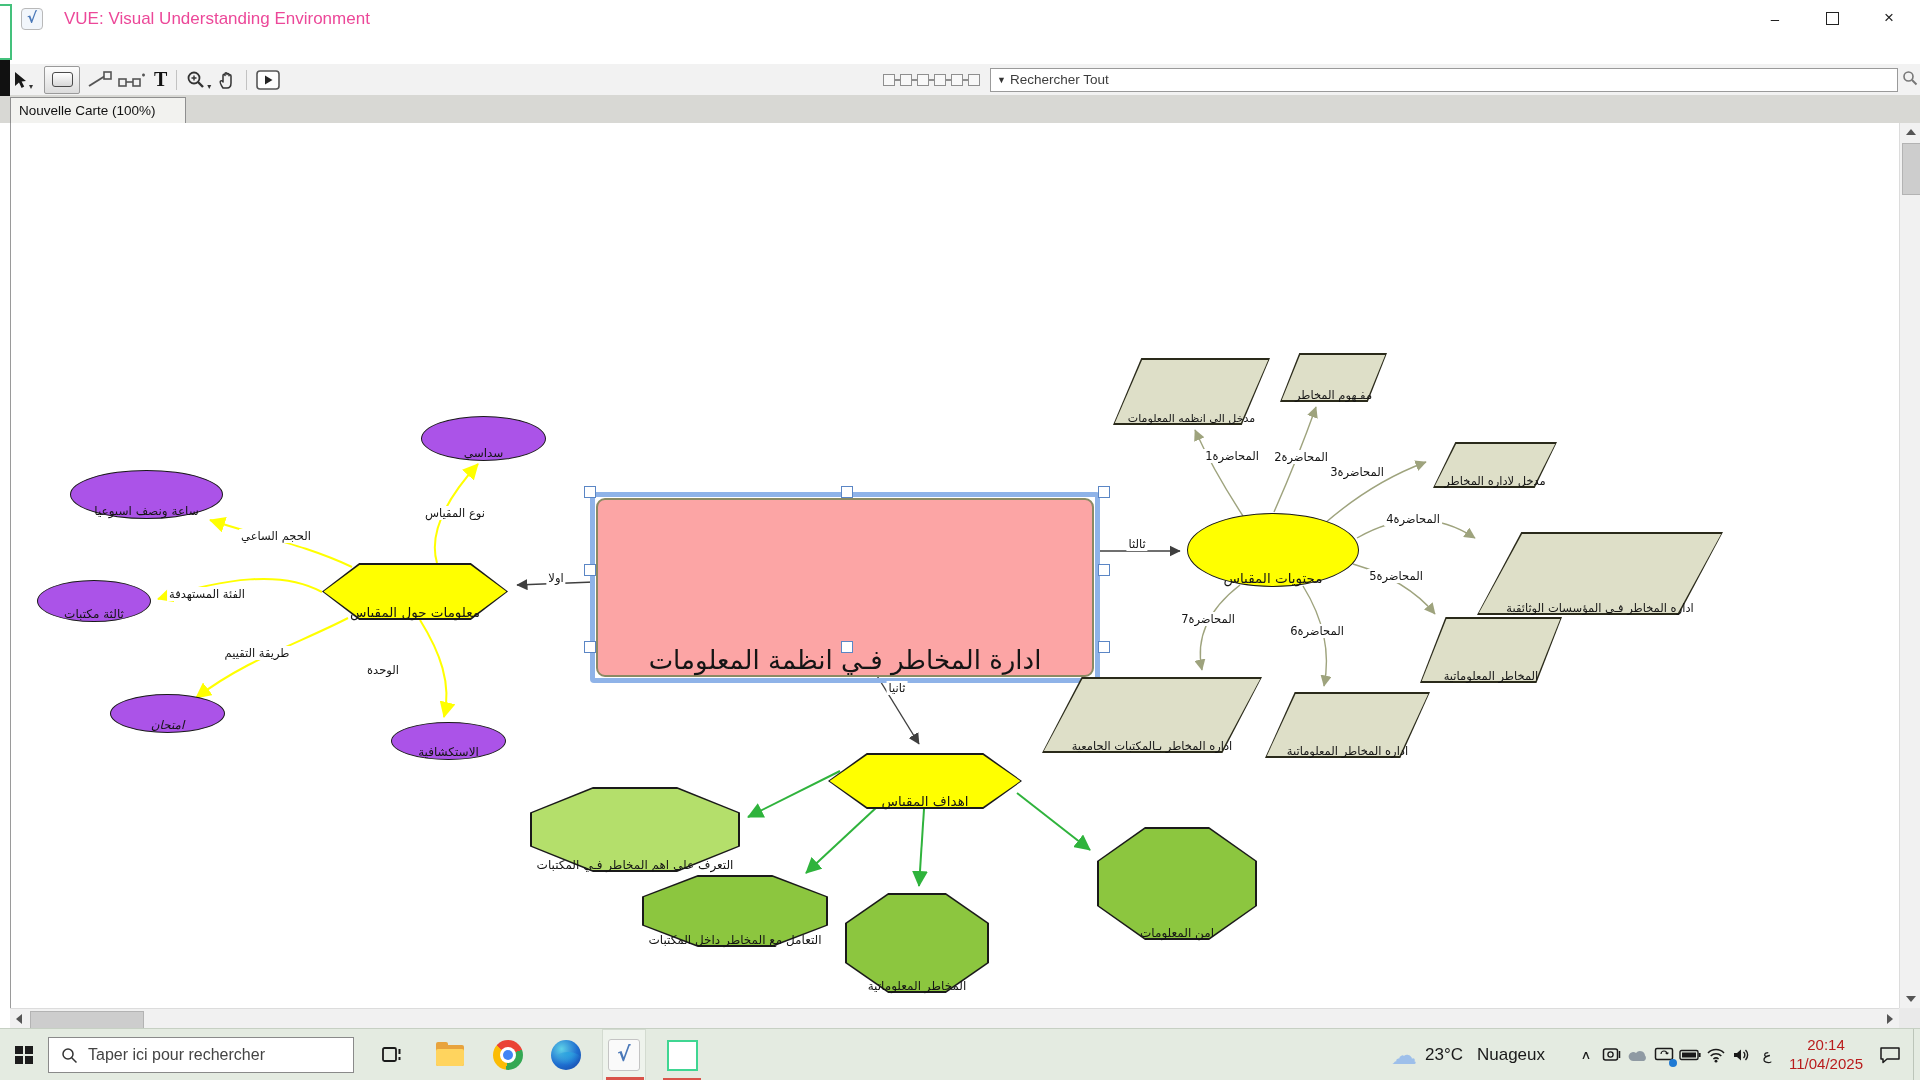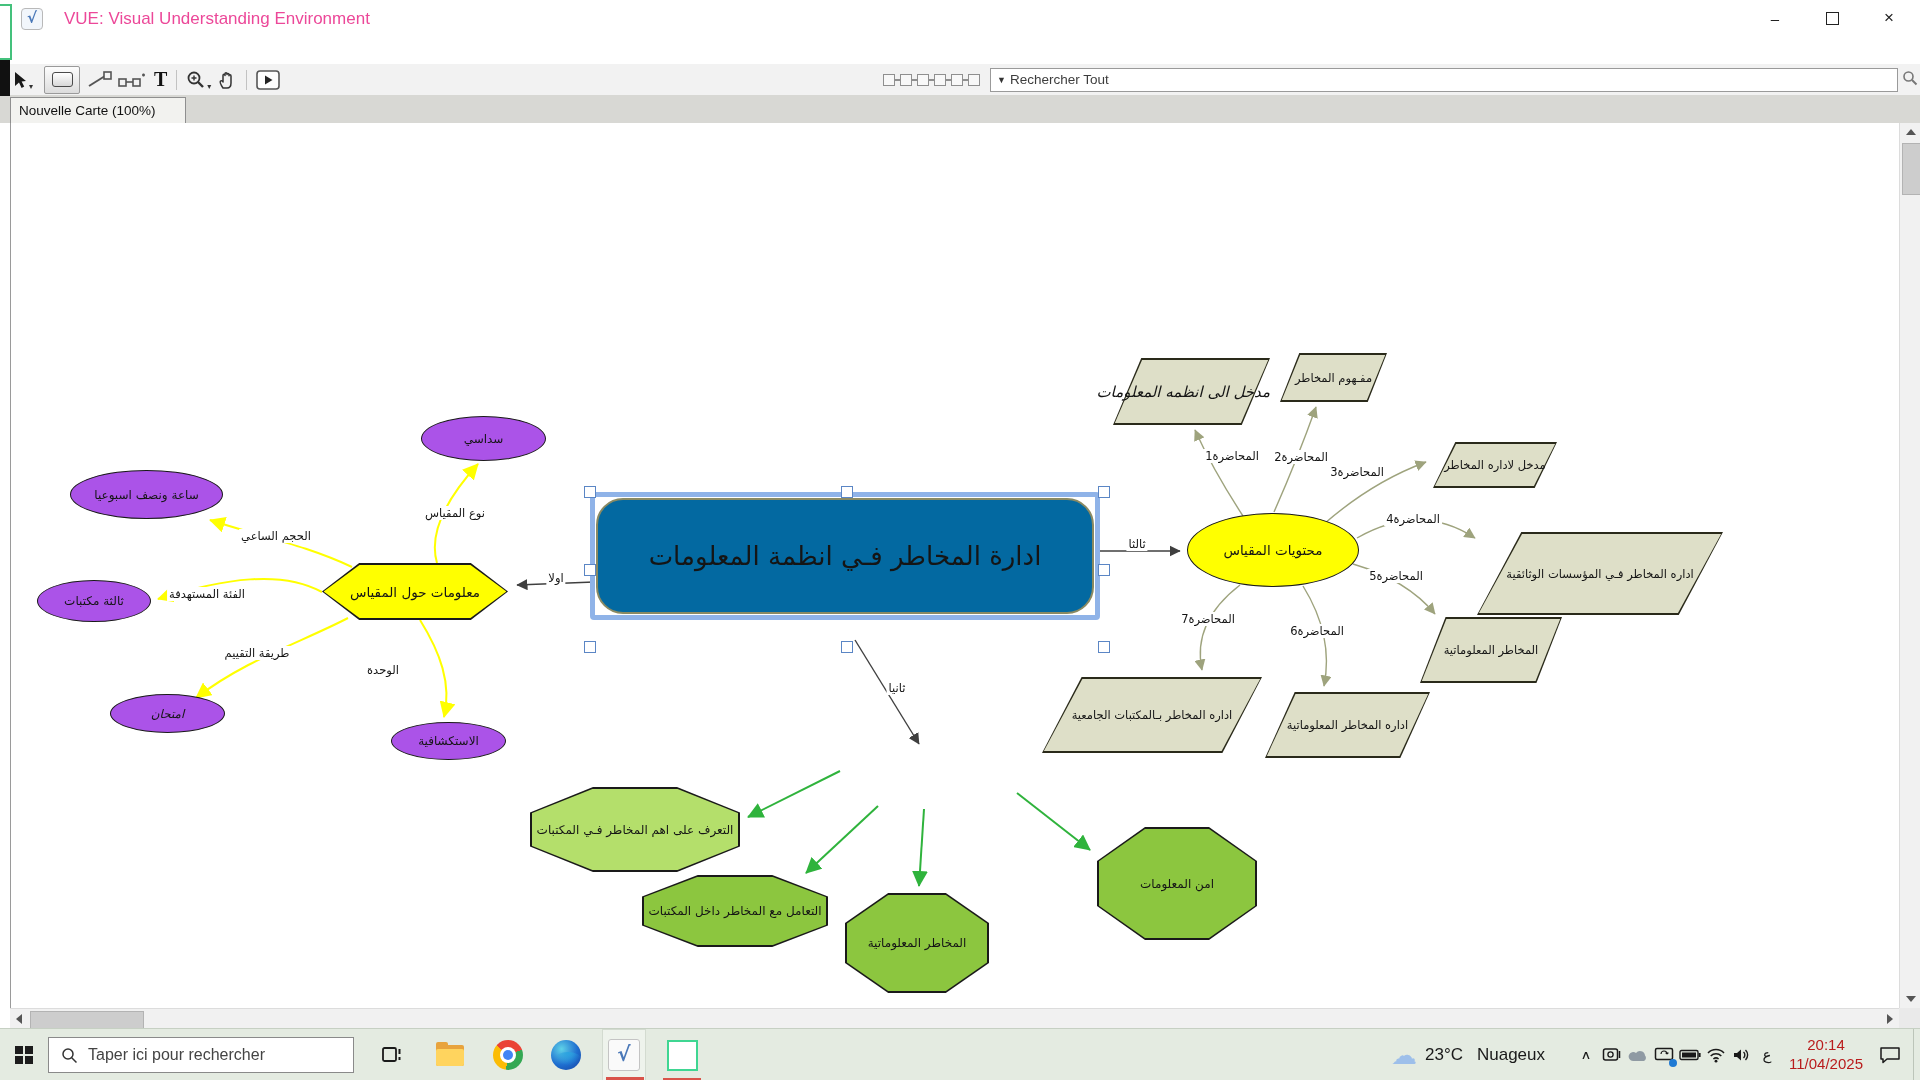--- a/index.html
+++ b/index.html
@@ -37,21 +37,21 @@
   #search-tout .ph{font-size:13.5px;color:#3d3d3d;}
   #toolbar-mag{margin:0 2px 0 4px;}
   
   #tabrow{position:absolute;left:0;top:95px;width:1920px;height:28px;background:#d8d8d4;z-index:20;}
   #map-tab{position:absolute;left:10px;top:2px;width:176px;height:26px;background:#f2f2ef;border:1px solid #8f8f8f;border-bottom:none;
            font-size:13.5px;color:#111;display:flex;align-items:center;padding-left:8px;box-sizing:border-box;}
   
   #canvas{position:absolute;left:10px;top:123px;width:1889px;height:885px;background:#fff;border-left:1px solid #9a9a9a;z-index:1;}
   #map-svg{position:absolute;left:0;top:0;z-index:2;}
   #map-layer{position:absolute;left:0;top:0;width:1920px;height:1080px;z-index:3;pointer-events:none;}
-  .node{position:absolute;display:flex;align-items:center;justify-content:center;pointer-events:auto;}
+  .node{position:absolute;display:flex;align-items:flex-end;justify-content:center;pointer-events:auto;}
   .node .lbl{position:relative;width:100%;text-align:center;direction:rtl;color:#151515;
              font-family:"DejaVu Sans",sans-serif;white-space:nowrap;z-index:2;}
   .shape-ellipse{border:1.6px solid #1a1a1a;border-radius:50%;box-sizing:border-box;}
   .shape-rect{border:2px solid #8a8a63;border-radius:9px;box-sizing:border-box;}
   .clip-outer{position:absolute;inset:0;}
   .clip-inner{position:absolute;inset:1.6px;}
   .halo{position:absolute;inset:-8px;border:5px solid #8fb3e8;border-radius:4px;z-index:0;}
   .handle{position:absolute;width:12px;height:12px;background:#fff;border:1.4px solid #5b86c5;box-sizing:border-box;z-index:6;}
   .edge-label{position:absolute;transform:translate(-50%,-50%);font:11.5px "DejaVu Sans",sans-serif;color:#141414;
               direction:rtl;background:#fff;padding:0 2px;white-space:nowrap;z-index:4;}
@@ -239,37 +239,42 @@
       <div class="edge-label" style="left: 556px; top: 578px;">اولا</div>
       <div class="edge-label" style="left: 897px; top: 688px;">ثانيا</div>
       <div class="edge-label" style="left: 1137px; top: 544px;">ثالثا</div>
       <div class="edge-label" style="left: 1232px; top: 456px;">المحاضرة1</div>
       <div class="edge-label" style="left: 1301px; top: 457px;">المحاضرة2</div>
       <div class="edge-label" style="left: 1357px; top: 472px;">المحاضرة3</div>
       <div class="edge-label" style="left: 1413px; top: 519px;">المحاضرة4</div>
       <div class="edge-label" style="left: 1396px; top: 576px;">المحاضرة5</div>
       <div class="edge-label" style="left: 1317px; top: 631px;">المحاضرة6</div>
       <div class="edge-label" style="left: 1208px; top: 619px;">المحاضرة7</div>
-      <div class="node shape-rect" style="left: 596px; top: 498px; width: 498px; height: 116px; background: #0369a1; border-color: rgb(138, 138, 99); border-radius: 27px;">
+      <div class="node shape-rect" style="left: 596px; top: 498px; width: 498px; height: 179px; background: #fca5a5; border-color: rgb(138, 138, 99);">
         <div class="lbl" style="font-size: 26px;">ادارة المخاطر فـي انظمة المعلومات</div>
         <div class="halo"></div>
         <div class="handle" style="left: -14px; top: -14px;"></div>
         <div class="handle" style="left: 243px; top: -14px;"></div>
         <div class="handle" style="left: 500px; top: -14px;"></div>
         <div class="handle" style="left: -14px; top: 63.5px;"></div>
         <div class="handle" style="left: 500px; top: 63.5px;"></div>
         <div class="handle" style="left: -14px; top: 141px;"></div>
         <div class="handle" style="left: 243px; top: 141px;"></div>
         <div class="handle" style="left: 500px; top: 141px;"></div>
       </div>
       <div class="node" style="left: 322px; top: 563px; width: 186px; height: 57px;">
         <div class="clip-outer" style="background: rgb(26, 26, 26); clip-path: polygon(20% 0%, 80% 0%, 100% 50%, 80% 100%, 20% 100%, 0% 50%);"></div>
         <div class="clip-inner" style="background: rgb(255, 255, 0); clip-path: polygon(20% 0%, 80% 0%, 100% 50%, 80% 100%, 20% 100%, 0% 50%);"></div>
         <div class="lbl" style="font-size: 13.5px;">معلومات حول المقياس</div>
       </div>
+      <div class="node" style="left: 828px; top: 753px; width: 194px; height: 56px;">
+        <div class="clip-outer" style="background: rgb(26, 26, 26); clip-path: polygon(20% 0%, 80% 0%, 100% 50%, 80% 100%, 20% 100%, 0% 50%);"></div>
+        <div class="clip-inner" style="background: rgb(255, 255, 0); clip-path: polygon(20% 0%, 80% 0%, 100% 50%, 80% 100%, 20% 100%, 0% 50%);"></div>
+        <div class="lbl" style="font-size: 13.5px;">اهداف المقياس</div>
+      </div>
       <div class="node shape-ellipse" style="left: 1187px; top: 513px; width: 172px; height: 74px; background: rgb(255, 255, 0); border-color: rgb(26, 26, 26);">
         <div class="lbl" style="font-size: 13.5px;">محتويات المقياس</div>
       </div>
       <div class="node shape-ellipse" style="left: 421px; top: 416px; width: 125px; height: 45px; background: rgb(171, 83, 232); border-color: rgb(26, 26, 26);">
         <div class="lbl" style="font-size: 12px;">سداسي</div>
       </div>
       <div class="node shape-ellipse" style="left: 70px; top: 470px; width: 153px; height: 49px; background: rgb(171, 83, 232); border-color: rgb(26, 26, 26);">
         <div class="lbl" style="font-size: 12px;">ساعة ونصف اسبوعيا</div>
       </div>
       <div class="node shape-ellipse" style="left: 37px; top: 580px; width: 114px; height: 42px; background: rgb(171, 83, 232); border-color: rgb(26, 26, 26);">
@@ -277,21 +282,21 @@
       </div>
       <div class="node shape-ellipse" style="left: 110px; top: 694px; width: 115px; height: 39px; background: rgb(171, 83, 232); border-color: rgb(26, 26, 26); font-style: italic;">
         <div class="lbl" style="font-size: 12px;">امتحان</div>
       </div>
       <div class="node shape-ellipse" style="left: 391px; top: 722px; width: 115px; height: 38px; background: rgb(171, 83, 232); border-color: rgb(26, 26, 26);">
         <div class="lbl" style="font-size: 12px;">الاستكشافية</div>
       </div>
       <div class="node" style="left: 1113px; top: 358px; width: 157px; height: 67px;">
         <div class="clip-outer" style="background: rgb(42, 42, 26); clip-path: polygon(18% 0%, 100% 0%, 82% 100%, 0% 100%);"></div>
         <div class="clip-inner" style="background: rgb(222, 223, 200); clip-path: polygon(18% 0%, 100% 0%, 82% 100%, 0% 100%);"></div>
-        <div class="lbl" style="font-size: 15px; font-style: italic;">مدخل الى انظمه المعلومات</div>
+        <div class="lbl" style="font-size: 11px;">مدخل الى انظمه المعلومات</div>
       </div>
       <div class="node" style="left: 1280px; top: 353px; width: 107px; height: 49px;">
         <div class="clip-outer" style="background: rgb(42, 42, 26); clip-path: polygon(18% 0%, 100% 0%, 82% 100%, 0% 100%);"></div>
         <div class="clip-inner" style="background: rgb(222, 223, 200); clip-path: polygon(18% 0%, 100% 0%, 82% 100%, 0% 100%);"></div>
         <div class="lbl" style="font-size: 11.5px;">مفـهوم المخاطر</div>
       </div>
       <div class="node" style="left: 1433px; top: 442px; width: 124px; height: 46px;">
         <div class="clip-outer" style="background: rgb(42, 42, 26); clip-path: polygon(18% 0%, 100% 0%, 82% 100%, 0% 100%);"></div>
         <div class="clip-inner" style="background: rgb(222, 223, 200); clip-path: polygon(18% 0%, 100% 0%, 82% 100%, 0% 100%);"></div>
         <div class="lbl" style="font-size: 11.5px;">مدخل لاداره المخاطر</div>

